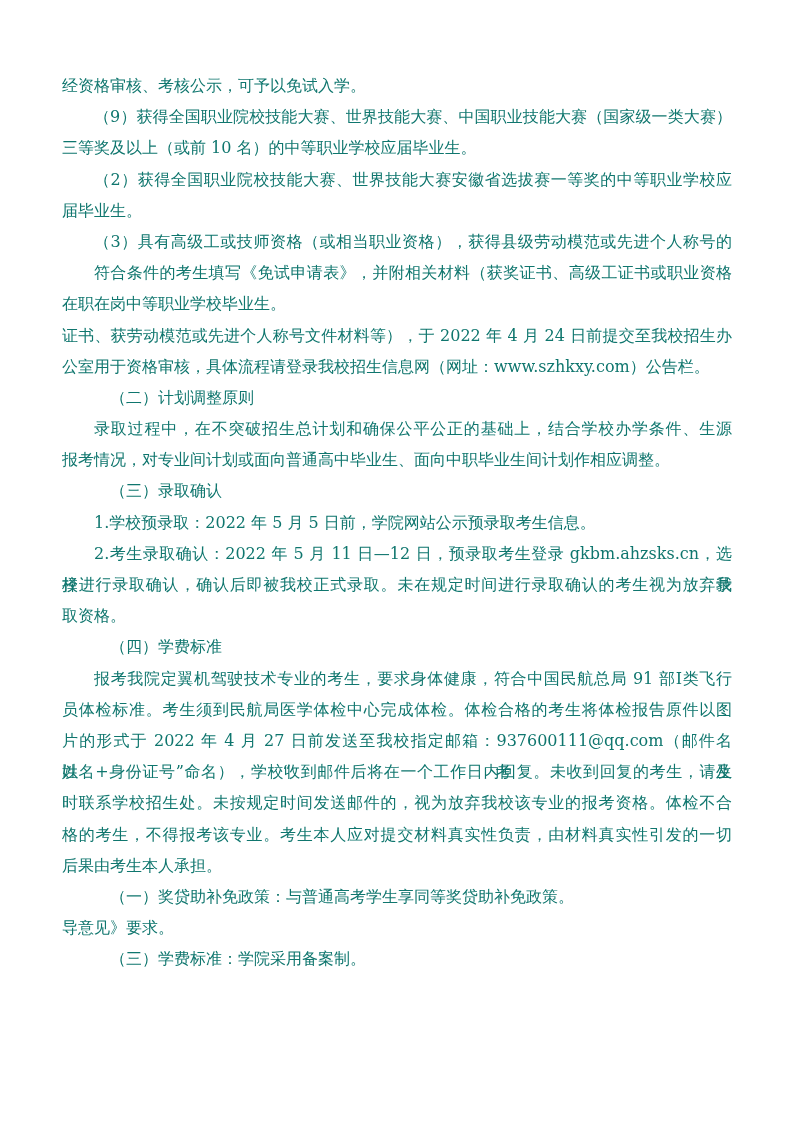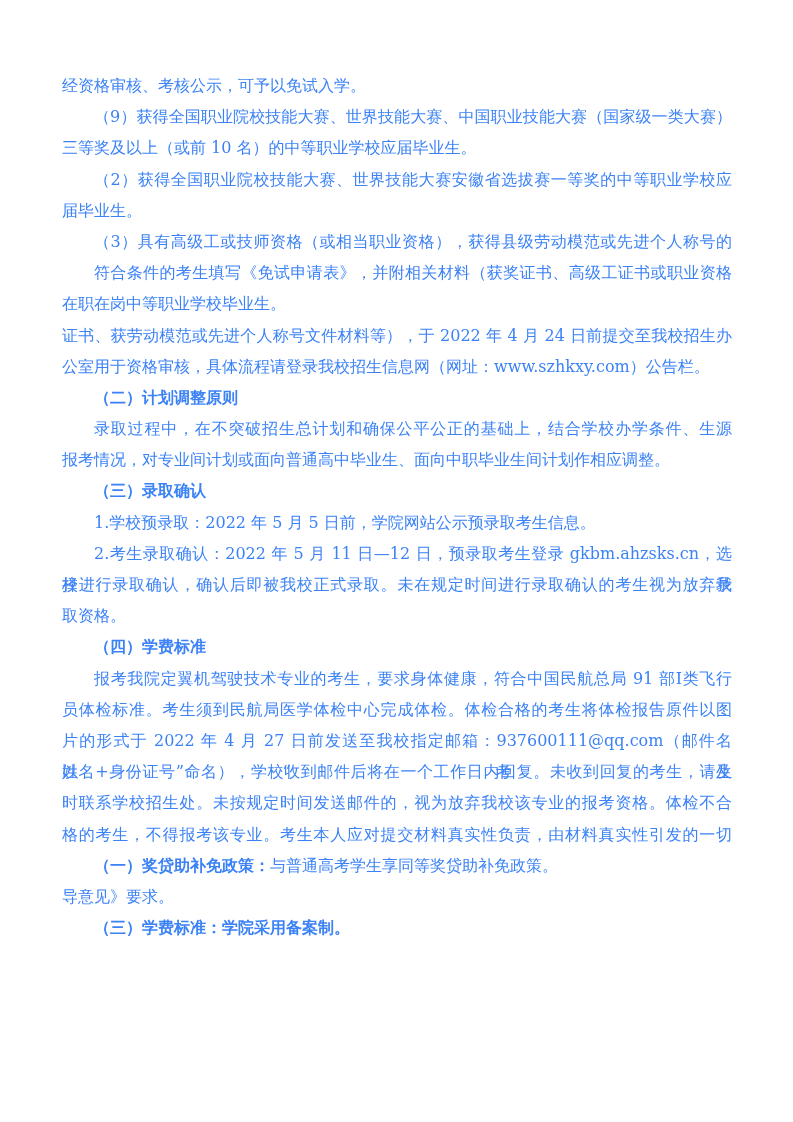--- a/index.html
+++ b/index.html
@@ -30,27 +30,27 @@
     overflow: visible;
   }
   .line.fill {
     text-align: justify;
     text-align-last: justify;
   }
   .line.indent {
     text-indent: 2em;
   }
   .run { font-weight: normal; }
-  .run.bold { font-weight: bold; }
+  .run.bold { font-weight: normal; margin-left: 16px; }
 </style>
 </head>
 <body>
 
 <div class="page">
-  <div class="textblock" style="color: #3b82f6;">
+  <div class="textblock" style="color: #0f766e;">
       <div class="line"><span class="run">经资格审核、考核公示，可予以免试入学。</span></div>
       <div class="line fill indent"><span class="run">（9）获得全国职业院校技能大赛、世界技能大赛、中国职业技能大赛（国家级一类大赛）</span></div>
       <div class="line"><span class="run">三等奖及以上（或前 10 名）的中等职业学校应届毕业生。</span></div>
       <div class="line fill indent"><span class="run">（2）获得全国职业院校技能大赛、世界技能大赛安徽省选拔赛一等奖的中等职业学校应</span></div>
       <div class="line"><span class="run">届毕业生。</span></div>
       <div class="line fill indent"><span class="run">（3）具有高级工或技师资格（或相当职业资格），获得县级劳动模范或先进个人称号的</span></div>
       <div class="line fill indent"><span class="run">符合条件的考生填写《免试申请表》，并附相关材料（获奖证书、高级工证书或职业资格</span></div>
       <div class="line"><span class="run">在职在岗中等职业学校毕业生。</span></div>
       <div class="line fill"><span class="run">证书、获劳动模范或先进个人称号文件材料等），于 2022 年 4 月 24 日前提交至我校招生办</span></div>
       <div class="line"><span class="run">公室用于资格审核，具体流程请登录我校招生信息网（网址：www.szhkxy.com）公告栏。</span></div>
@@ -62,17 +62,18 @@
       <div class="line fill indent"><span class="run">2.考生录取确认：2022 年 5 月 11 日—12 日，预录取考生登录 gkbm.ahzsks.cn，选择我</span></div>
       <div class="line fill"><span class="run">校进行录取确认，确认后即被我校正式录取。未在规定时间进行录取确认的考生视为放弃录</span></div>
       <div class="line"><span class="run">取资格。</span></div>
       <div class="line indent"><span class="run bold">（四）学费标准</span></div>
       <div class="line fill indent"><span class="run">报考我院定翼机驾驶技术专业的考生，要求身体健康，符合中国民航总局 91 部Ⅰ类飞行</span></div>
       <div class="line fill"><span class="run">员体检标准。考生须到民航局医学体检中心完成体检。体检合格的考生将体检报告原件以图</span></div>
       <div class="line fill"><span class="run">片的形式于 2022 年 4 月 27 日前发送至我校指定邮箱：937600111@qq.com（邮件名以“考生</span></div>
       <div class="line fill"><span class="run">姓名+身份证号”命名），学校收到邮件后将在一个工作日内回复。未收到回复的考生，请及</span></div>
       <div class="line fill"><span class="run">时联系学校招生处。未按规定时间发送邮件的，视为放弃我校该专业的报考资格。体检不合</span></div>
       <div class="line fill"><span class="run">格的考生，不得报考该专业。考生本人应对提交材料真实性负责，由材料真实性引发的一切</span></div>
+      <div class="line"><span class="run">后果由考生本人承担。</span></div>
       <div class="line indent"><span class="run bold">（一）奖贷助补免政策：</span><span class="run">与普通高考学生享同等奖贷助补免政策。</span></div>
       <div class="line"><span class="run">导意见》要求。</span></div>
       <div class="line indent"><span class="run bold">（三）学费标准：学院采用备案制。</span></div>
     </div>
 </div>
 
 </body></html>

